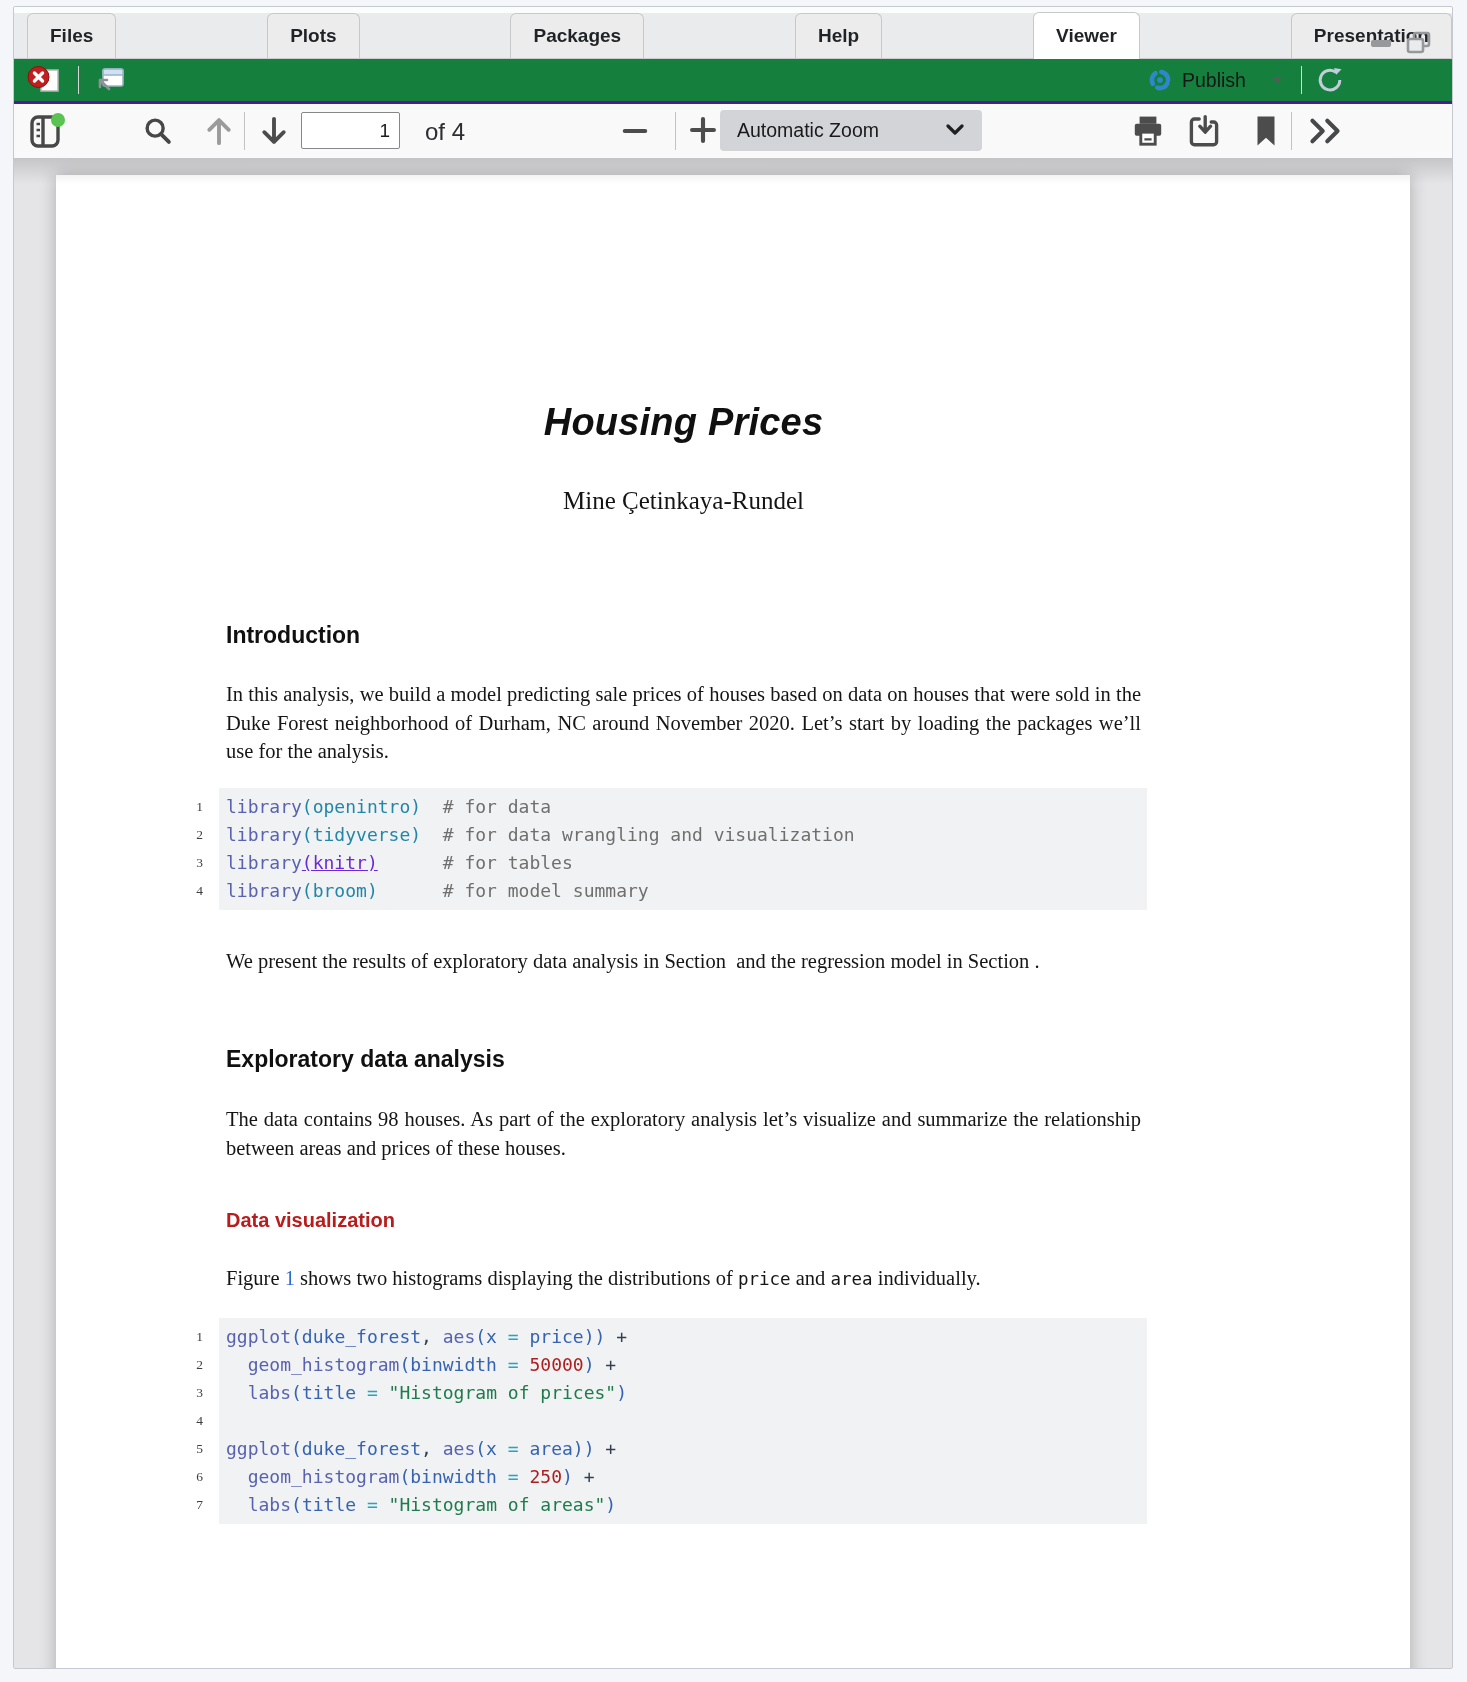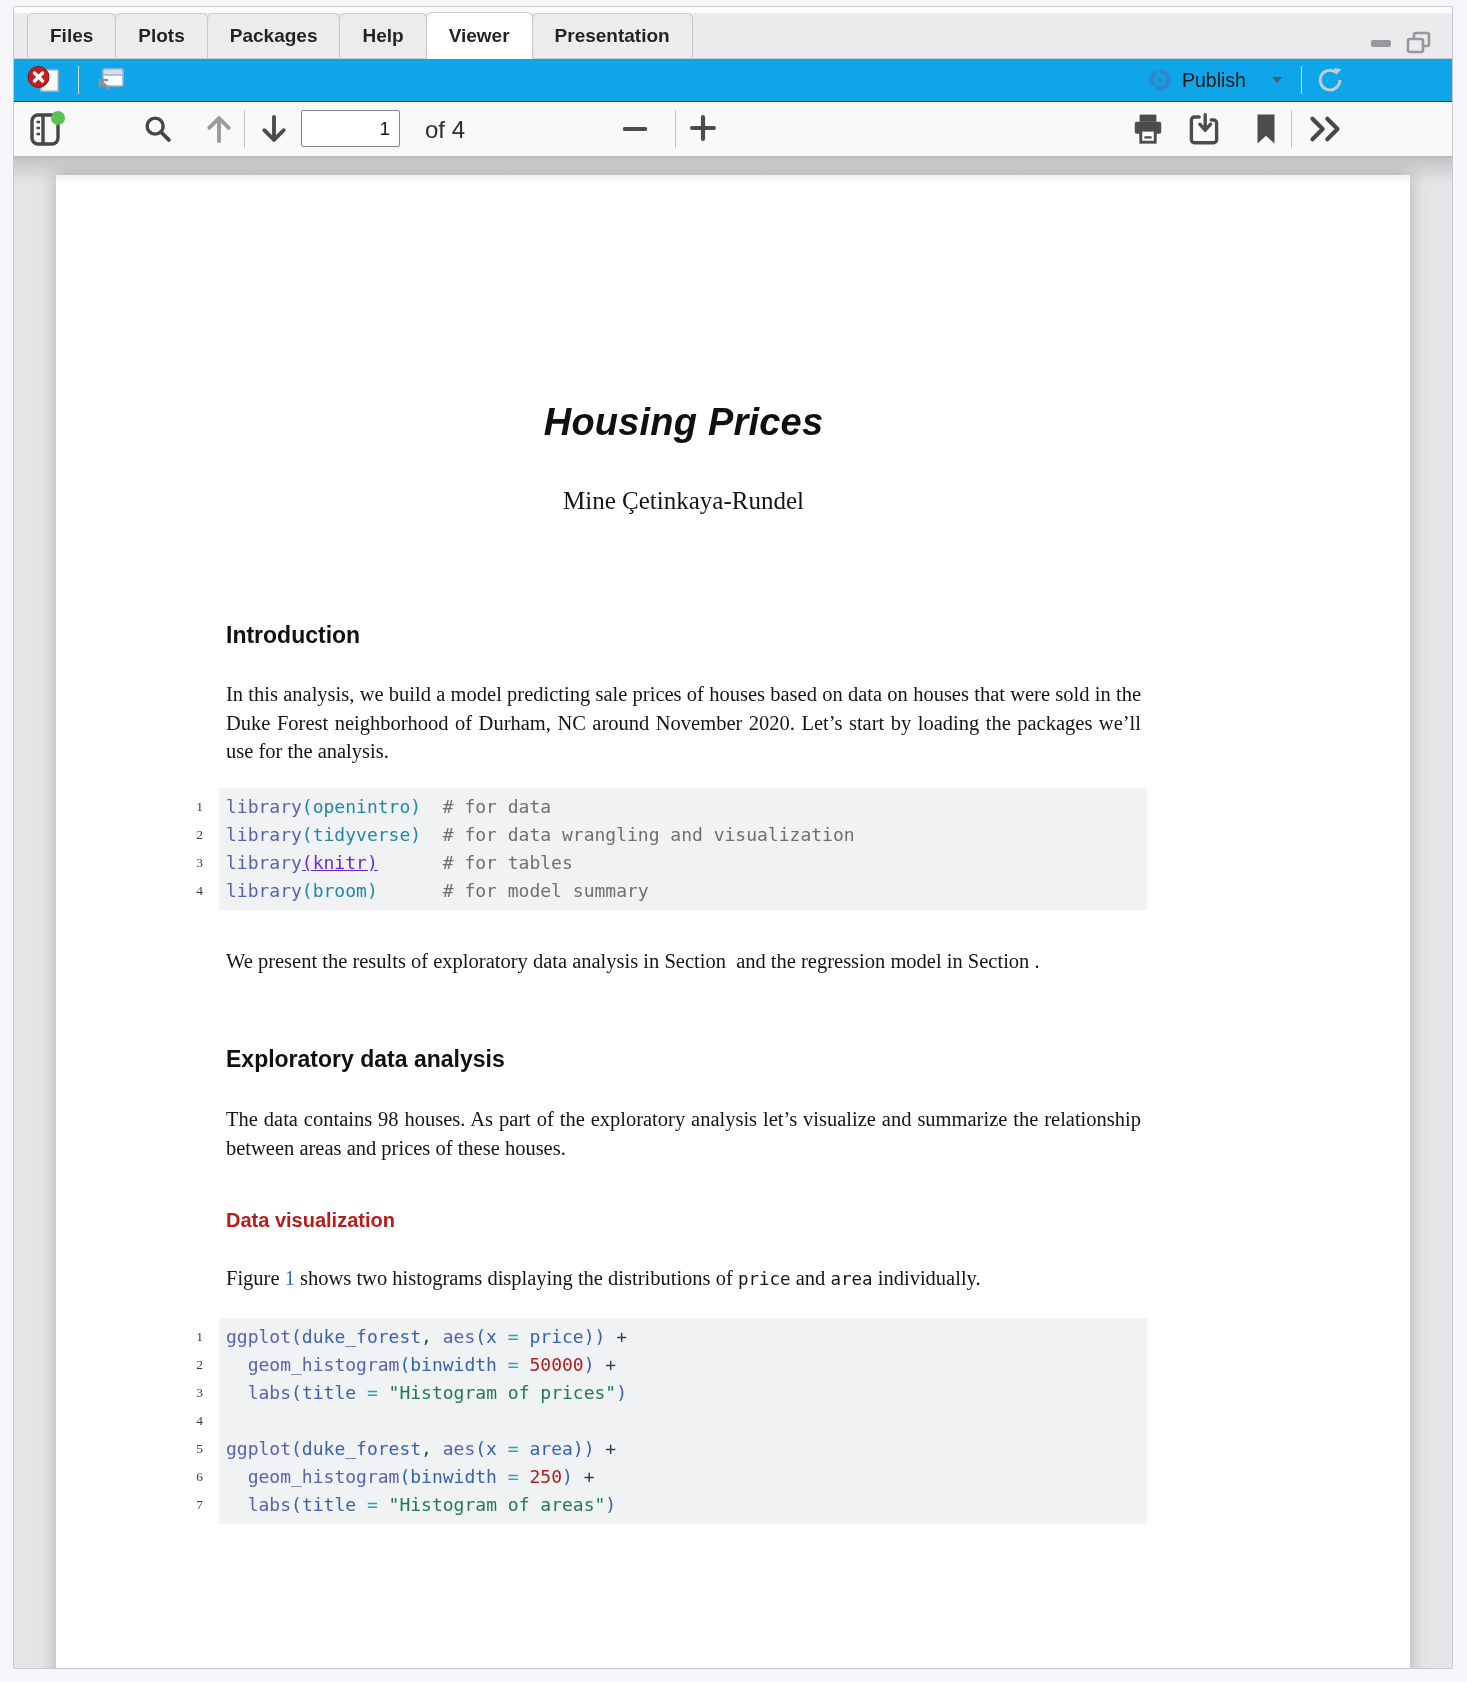--- a/index.html
+++ b/index.html
@@ -4,29 +4,29 @@
 <style>
   html,body{margin:0;padding:0;background:#f4f6f9;}
   .canvas{position:relative;width:1467px;height:1682px;background:#f4f6f9;overflow:hidden;
           font-family:"Liberation Sans",sans-serif;}
   .pane{position:absolute;left:13px;top:6px;width:1438px;height:1661px;background:#f7f8f9;
         border:1px solid #c5c8cc;border-radius:2px;overflow:hidden;}
 
   
   .tabbar{position:relative;height:51px;background:linear-gradient(#fbfcfc 0,#fbfcfc 6px,#eaebec 6px);
           border-bottom:1px solid #c9cbcd;}
-  .tabs{display:flex;align-items:flex-end;height:100%;padding-left:14px;}
+  .tabs{display:flex;align-items:flex-end;height:100%;padding-left:14px;justify-content:space-between;}
   .tab{height:44px;margin-left:-1px;display:flex;align-items:center;padding:0 22px;
        background:#ececed;border:1px solid #c6c8ca;border-bottom:none;border-radius:6px 6px 0 0;
        font-size:19px;font-weight:700;color:#1f2326;position:relative;}
   .tab.active{background:#ffffff;height:46px;margin-bottom:-1px;z-index:2;}
   .win-controls{position:absolute;right:20px;top:24px;display:flex;align-items:center;gap:14px;}
 
   
-  .toolbar2{position:relative;height:42px;background:#0ea5e9;border-bottom:1px solid #4c1d95;}
+  .toolbar2{position:relative;height:42px;background:#15803d;border-bottom:3px solid #4c1d95;}
   .toolbar2 .abs{position:absolute;}
   .vsep2{width:1px;height:28px;background:#d5d7d9;}
   .publish-label{font-size:19.5px;color:#161616;}
   .caret-down{width:0;height:0;border-left:5.5px solid transparent;border-right:5.5px solid transparent;
               border-top:6px solid #565a5e;}
 
   
   .pdfbar{position:relative;height:54px;background:#f9f9fa;border-bottom:2px solid #b9babc;}
   .pdfbar .abs{position:absolute;}
   .vsep{width:1px;height:38px;background:#c2c3c5;}
@@ -175,20 +175,26 @@
         <svg width="32" height="30" viewBox="0 0 28 26">
           <line x1="5" y1="13" x2="23" y2="13" stroke="#4c4c4c" stroke-width="3.4" stroke-linecap="round"></line>
         </svg>
       </button>
       <div class="vsep abs" style="left:661px;top:8px;"></div>
       <button class="toolbtn abs" style="left:672px;top:10px;">
         <svg width="34" height="32" viewBox="0 0 28 26">
           <path d="M14 4 v18 M5 13 h18" stroke="#4c4c4c" stroke-width="3.4" stroke-linecap="round"></path>
         </svg>
       </button>
+      <div class="zoom-dd abs" style="left:706px;top:6px;">
+        <span>Automatic Zoom</span>
+        <svg class="chev" width="18" height="12" viewBox="0 0 18 12">
+          <path d="M2 2 l7 7 7 -7" fill="none" stroke="#202022" stroke-width="3.2" stroke-linecap="round" stroke-linejoin="round"></path>
+        </svg>
+      </div>
       <button class="toolbtn abs" style="left:1116px;top:9px;">
         <svg width="36" height="36" viewBox="0 0 30 30">
           <rect x="8" y="3" width="14" height="6" fill="#4c4c4c"></rect>
           <rect x="4" y="9" width="22" height="10" rx="1.5" fill="#4c4c4c"></rect>
           <rect x="9" y="16" width="12" height="10" fill="#ffffff" stroke="#4c4c4c" stroke-width="2.4"></rect>
           <line x1="12" y1="22" x2="18" y2="22" stroke="#4c4c4c" stroke-width="1.8"></line>
         </svg>
       </button>
       <button class="toolbtn abs" style="left:1172px;top:9px;">
         <svg width="36" height="36" viewBox="0 0 30 30">

